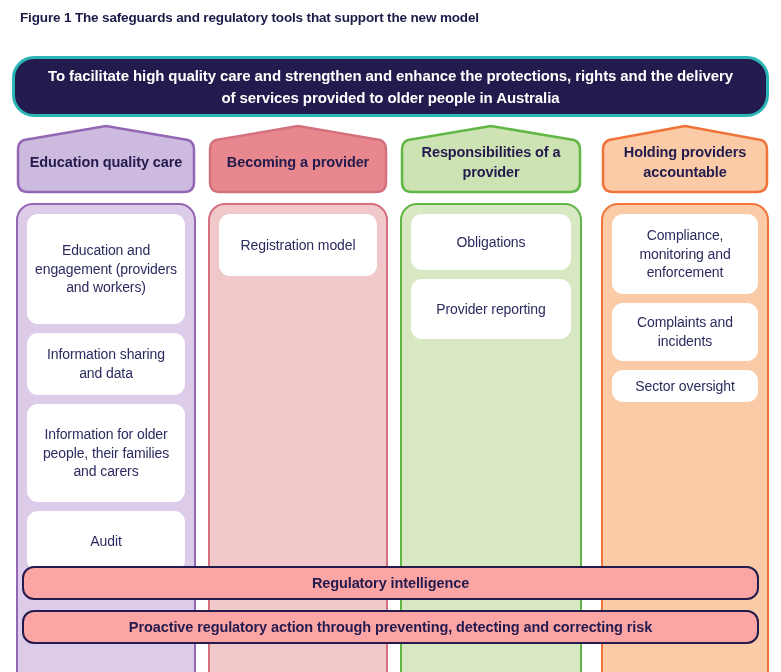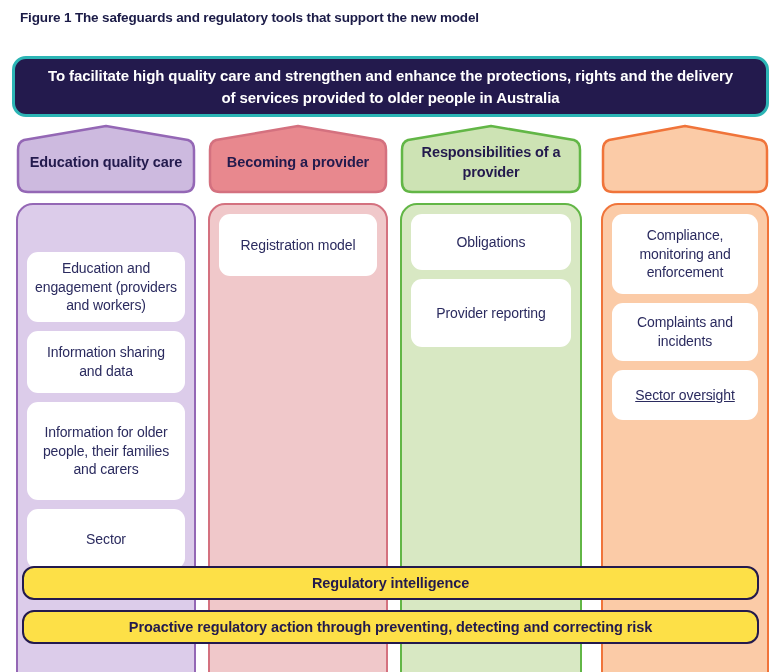--- a/index.html
+++ b/index.html
@@ -31,21 +31,21 @@
   }
 
   
   #vision-banner{
     position:absolute;
     left:12px; top:14px;
     width:757px; height:61px;
     box-sizing:border-box;
     background:#231a4d;
     border:3px solid #2cb5b5;
-    border-radius:14px;
+    border-radius:22px;
     display:flex;
     align-items:center;
     justify-content:center;
     z-index:6;
   }
   #vision-banner-text{
     color:#ffffff;
     font-size:15px;
     font-weight:bold;
     line-height:1.45;
@@ -124,21 +124,21 @@
   
   .col-purple .col-body{ background:#dcccea; border-color:#9467b5; }
   .col-pink   .col-body{ background:#f0c8ca; border-color:#d4717f; }
   .col-green  .col-body{ background:#d8e8c3; border-color:#62b646; }
   .col-orange .col-body{ background:#fbcba7; border-color:#f0743a; }
 
   
   .teal-bar{
     position:absolute;
     box-sizing:border-box;
-    background:#fde047;
+    background:#fca5a5;
     border:2.5px solid #231a4d;
     border-radius:12px;
     display:flex;
     align-items:center;
     justify-content:center;
     text-align:center;
     font-size:14.5px;
     font-weight:bold;
     color:#231a4d;
     letter-spacing:-0.1px;
@@ -165,31 +165,31 @@
   </div>
 
   <div class="column col-purple" style="left:16px; width:180px;">
     <div class="col-header">
       <svg class="hdr-shape" viewBox="0 0 180 71" preserveAspectRatio="none" xmlns="http://www.w3.org/2000/svg">
         <path d="M90 2 L172 16 Q178 18 178 26 L178 58 Q178 68 168 68 L12 68 Q2 68 2 58 L2 26 Q2 18 8 16 Z" fill="#cdbadf" stroke="#9467b5" stroke-width="2.5" stroke-linejoin="round"></path>
       </svg>
       <span class="hdr-label">Education quality care</span>
     </div>
     <div class="col-body" style="height:504px;">
-      <div class="item-box" style="height:70px;margin-top:38px;">
+      <div class="item-box" style="height:110px;">
         <span>Education and engagement (providers and workers)</span>
       </div>
       <div class="item-box" style="height:62px;">
         <span>Information sharing and data</span>
       </div>
       <div class="item-box" style="height:98px;">
         <span>Information for older people, their families and carers</span>
       </div>
       <div class="item-box" style="height:60px;">
-        <span>Sector</span>
+        <span>Audit</span>
       </div>
     </div>
   </div>
 
   <div class="column col-pink" style="left:208px; width:180px;">
     <div class="col-header">
       <svg class="hdr-shape" viewBox="0 0 180 71" preserveAspectRatio="none" xmlns="http://www.w3.org/2000/svg">
         <path d="M90 2 L172 16 Q178 18 178 26 L178 58 Q178 68 168 68 L12 68 Q2 68 2 58 L2 26 Q2 18 8 16 Z" fill="#e8888e" stroke="#d4717f" stroke-width="2.5" stroke-linejoin="round"></path>
       </svg>
       <span class="hdr-label">Becoming a provider</span>
@@ -205,40 +205,41 @@
     <div class="col-header">
       <svg class="hdr-shape" viewBox="0 0 182 71" preserveAspectRatio="none" xmlns="http://www.w3.org/2000/svg">
         <path d="M91 2 L174 16 Q180 18 180 26 L180 58 Q180 68 170 68 L12 68 Q2 68 2 58 L2 26 Q2 18 8 16 Z" fill="#cde3b4" stroke="#62b646" stroke-width="2.5" stroke-linejoin="round"></path>
       </svg>
       <span class="hdr-label">Responsibilities of a provider</span>
     </div>
     <div class="col-body" style="height:504px;">
       <div class="item-box" style="height:56px;">
         <span>Obligations</span>
       </div>
-      <div class="item-box" style="height:68px;">
+      <div class="item-box" style="height:60px;">
         <span>Provider reporting</span>
       </div>
     </div>
   </div>
 
   <div class="column col-orange" style="left:601px; width:168px;">
     <div class="col-header">
       <svg class="hdr-shape" viewBox="0 0 168 71" preserveAspectRatio="none" xmlns="http://www.w3.org/2000/svg">
         <path d="M84 2 L160 16 Q166 18 166 26 L166 58 Q166 68 156 68 L12 68 Q2 68 2 58 L2 26 Q2 18 8 16 Z" fill="#fbcba7" stroke="#f0743a" stroke-width="2.5" stroke-linejoin="round"></path>
       </svg>
+      <span class="hdr-label">Holding providers accountable</span>
     </div>
     <div class="col-body" style="height:504px;">
       <div class="item-box" style="height:80px;align-items:center;">
         <span>Compliance, monitoring and enforcement</span>
       </div>
       <div class="item-box" style="height:58px;">
         <span>Complaints and incidents</span>
       </div>
-      <div class="item-box" style="height:50px;text-decoration:underline;">
+      <div class="item-box" style="height:32px;">
         <span>Sector oversight</span>
       </div>
     </div>
   </div>
 
   <div class="teal-bar" id="bar-regulatory-intelligence">
     <span>Regulatory intelligence</span>
   </div>
   <div class="teal-bar" id="bar-proactive-action">
     <span>Proactive regulatory action through preventing, detecting and correcting risk</span>

